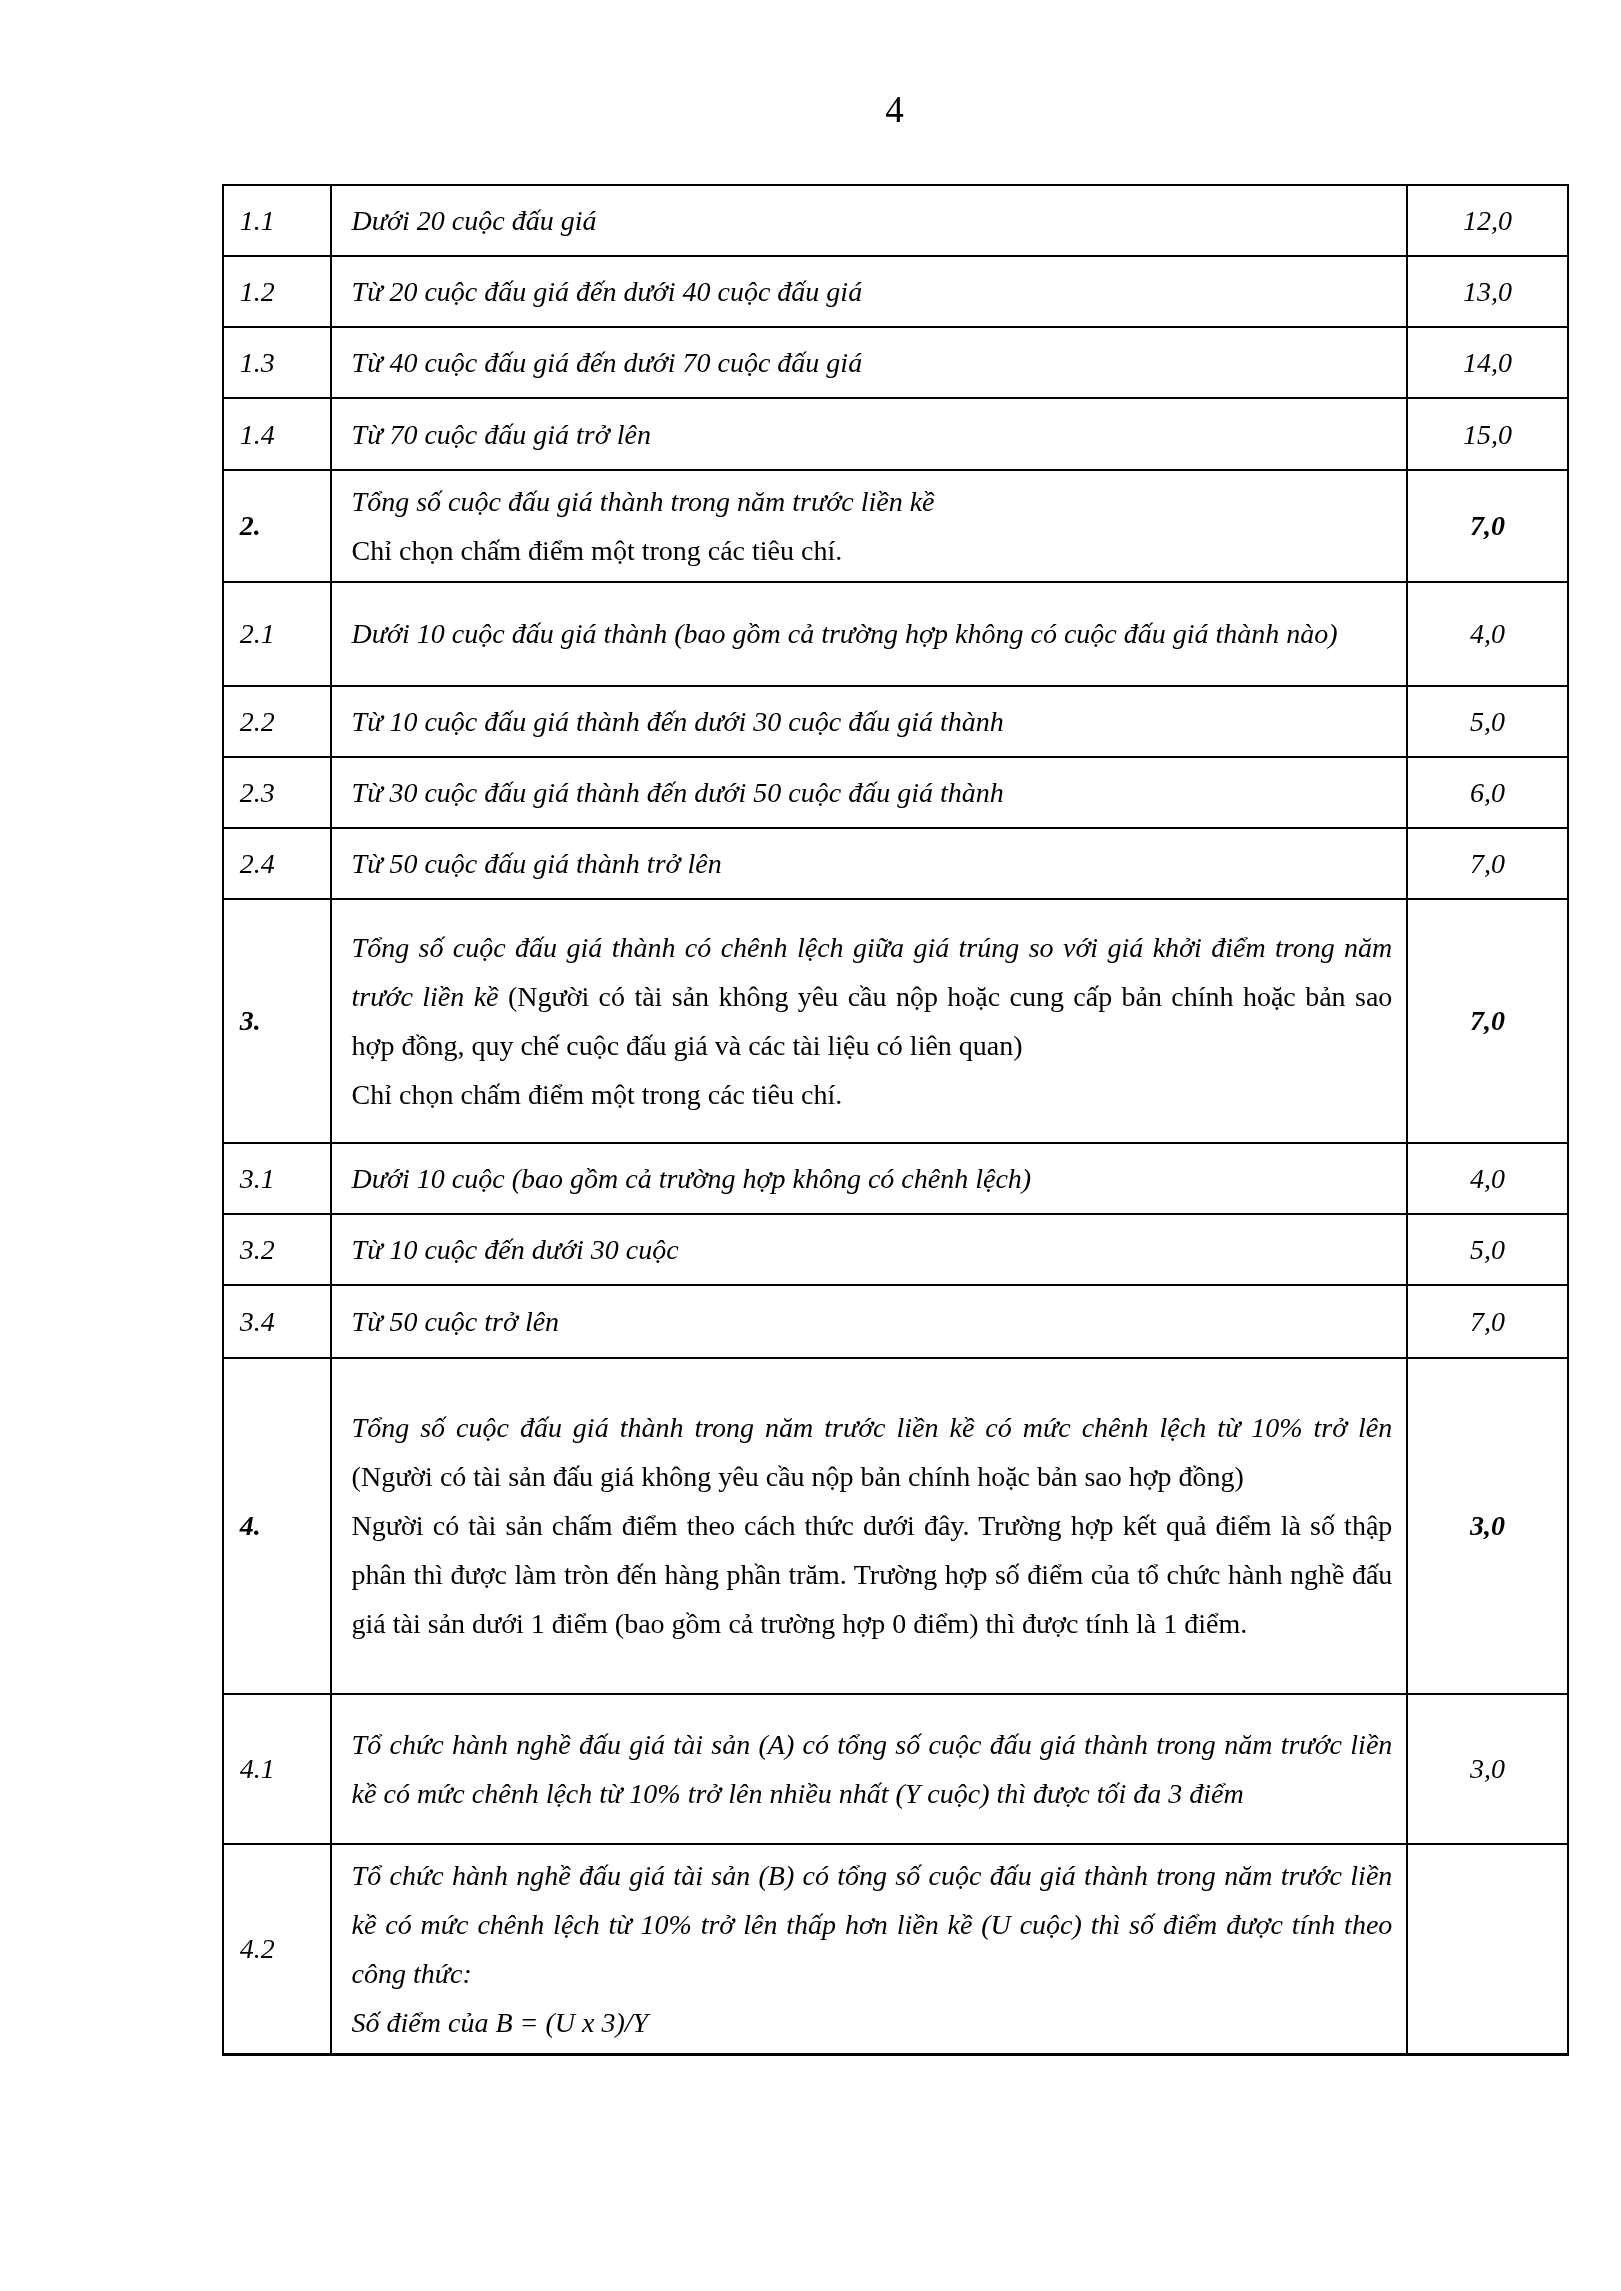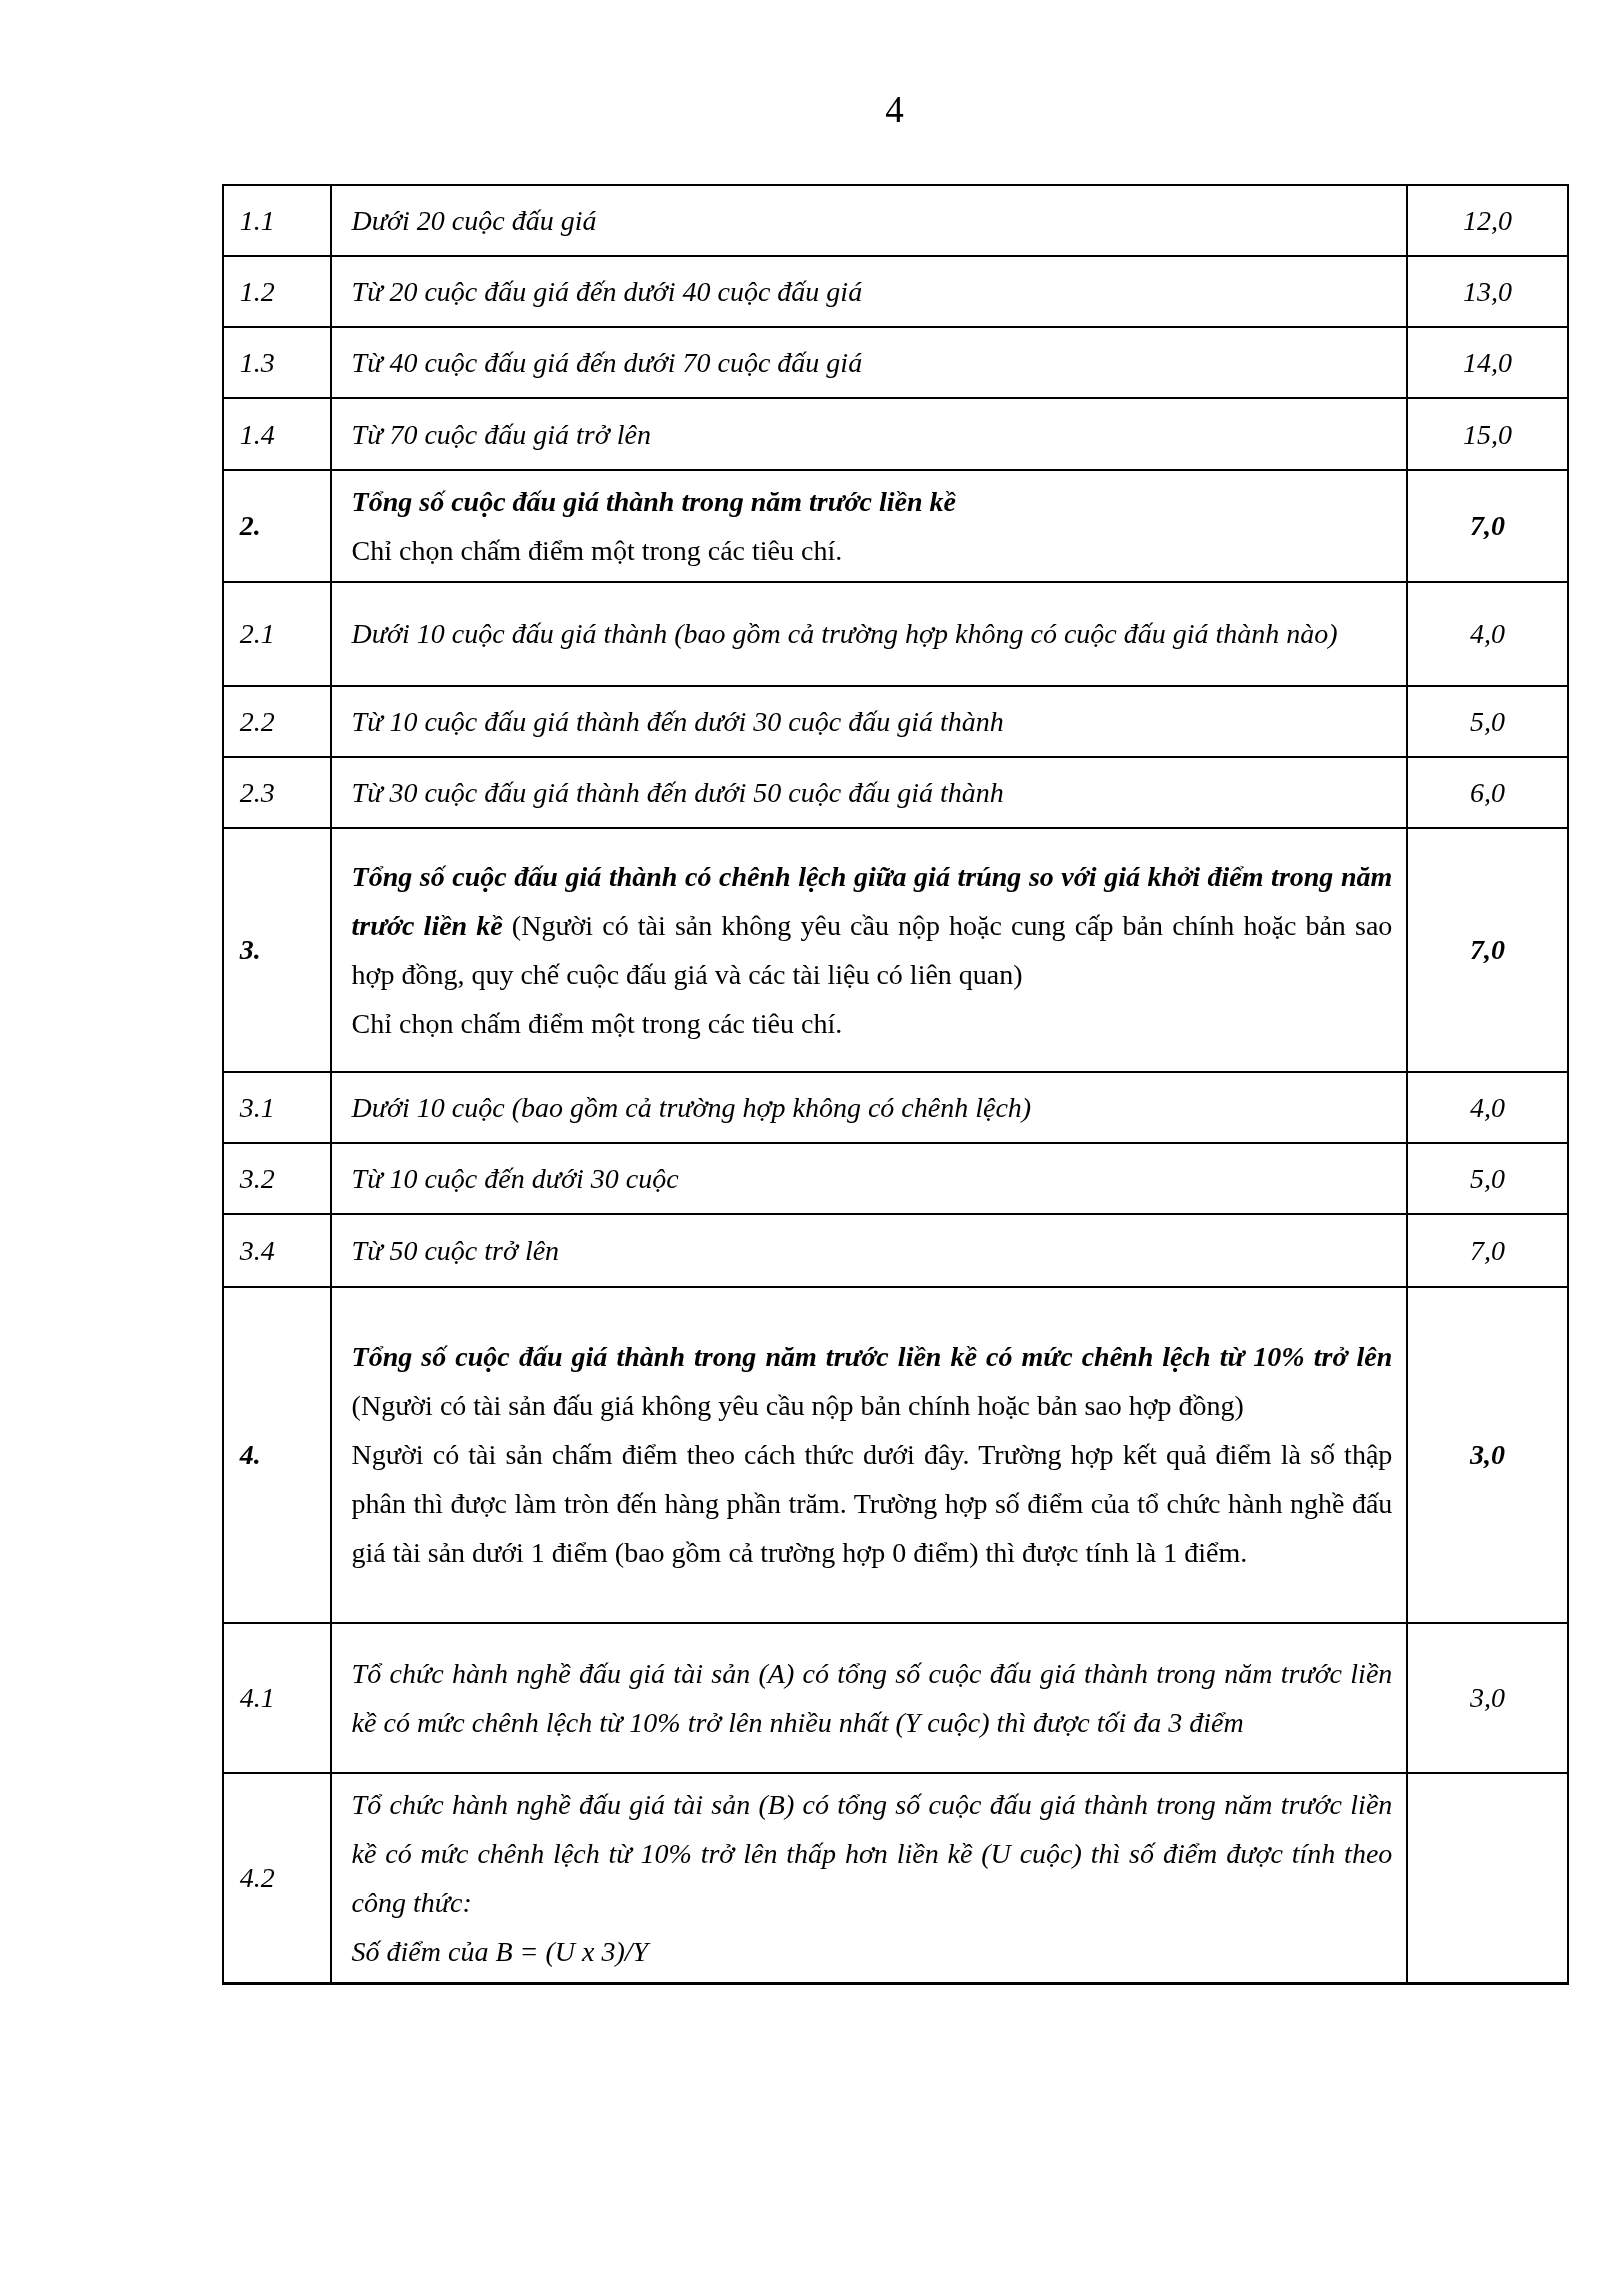--- a/index.html
+++ b/index.html
@@ -58,21 +58,21 @@
   td.col-criteria.justify { text-align: justify; }
   td.col-points {
     font-style: italic;
     text-align: center;
     margin-left: 26px;
   }
   tr.section-row td.col-no,
   tr.section-row td.col-points {
     font-weight: bold;
   }
-  .seg-bi { font-style: italic; font-weight: bold; }
+  .seg-bi { font-style: italic; font-weight: normal; }
   .seg-i  { font-style: italic; }
   .seg-r  { font-style: normal; font-weight: normal; }
 </style>
 </head>
 <body>
 
 <div class="page-number">4</div>
 
 <table class="criteria-table">
   <colgroup>
@@ -114,20 +114,25 @@
       <tr class="criteria-row" style="height: 71px;">
         <td class="col-no">2.2</td>
         <td class="col-criteria"><span class="seg-i">Từ 10 cuộc đấu giá thành đến dưới 30 cuộc đấu giá thành</span></td>
         <td class="col-points">5,0</td>
       </tr>
       <tr class="criteria-row" style="height: 71px; border-radius: 8px;">
         <td class="col-no">2.3</td>
         <td class="col-criteria"><span class="seg-i">Từ 30 cuộc đấu giá thành đến dưới 50 cuộc đấu giá thành</span></td>
         <td class="col-points">6,0</td>
       </tr>
+      <tr class="criteria-row" style="height: 71px;">
+        <td class="col-no">2.4</td>
+        <td class="col-criteria"><span class="seg-i">Từ 50 cuộc đấu giá thành trở lên</span></td>
+        <td class="col-points">7,0</td>
+      </tr>
       <tr class="section-row" style="height: 244px;">
         <td class="col-no">3.</td>
         <td class="col-criteria justify"><span class="seg-bi">Tổng số cuộc đấu giá thành có chênh lệch giữa giá trúng so với giá khởi điểm trong năm trước liền kề </span><span class="seg-r">(Người có tài sản không yêu cầu nộp hoặc cung cấp bản chính hoặc bản sao hợp đồng, quy chế cuộc đấu giá và các tài liệu có liên quan)</span><br><span class="seg-r">Chỉ chọn chấm điểm một trong các tiêu chí.</span></td>
         <td class="col-points">7,0</td>
       </tr>
       <tr class="criteria-row" style="height: 71px;">
         <td class="col-no">3.1</td>
         <td class="col-criteria"><span class="seg-i">Dưới 10 cuộc (bao gồm cả trường hợp không có chênh lệch)</span></td>
         <td class="col-points">4,0</td>
       </tr>

